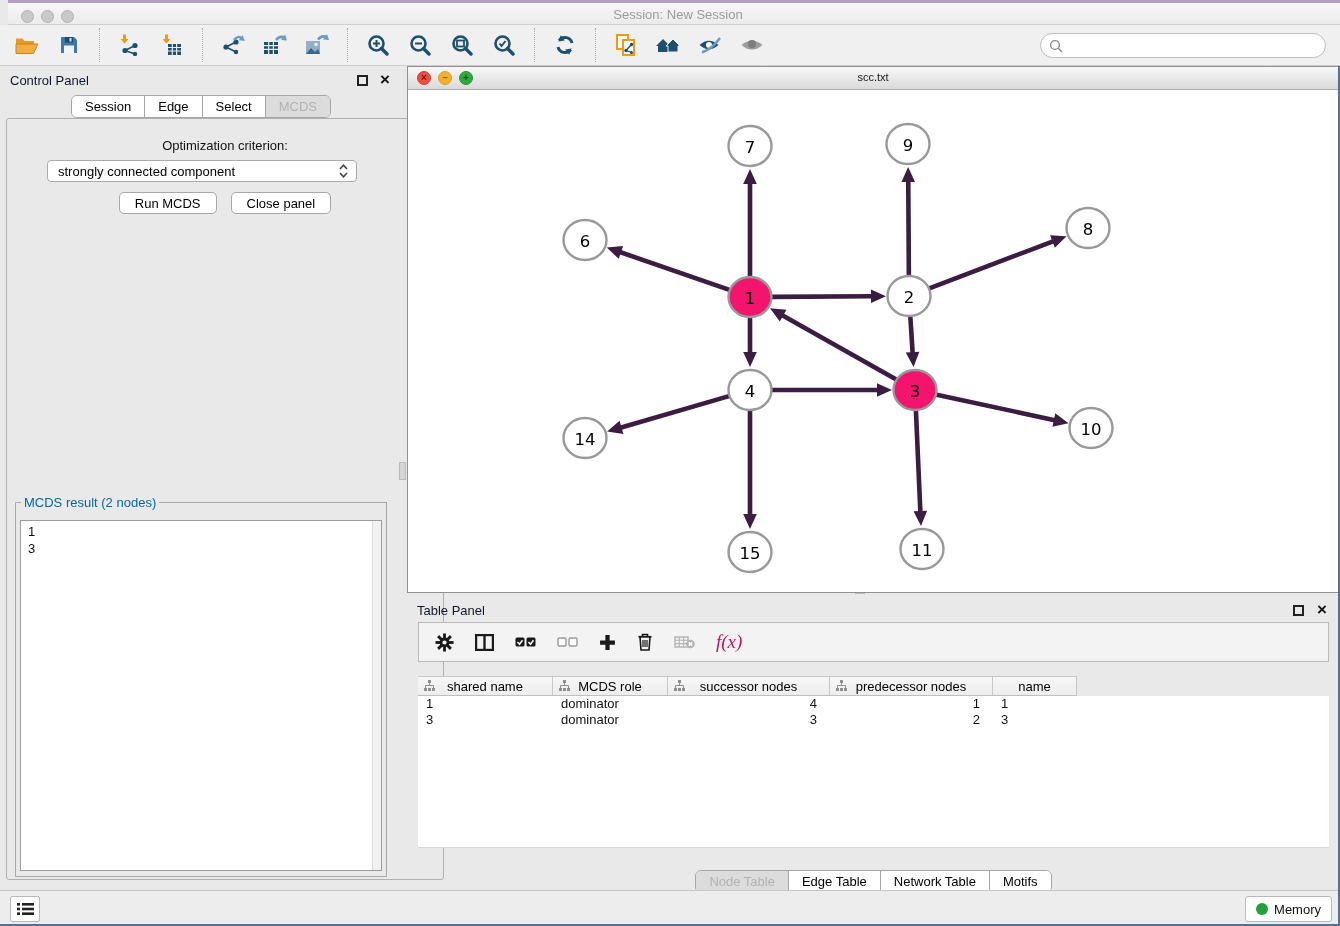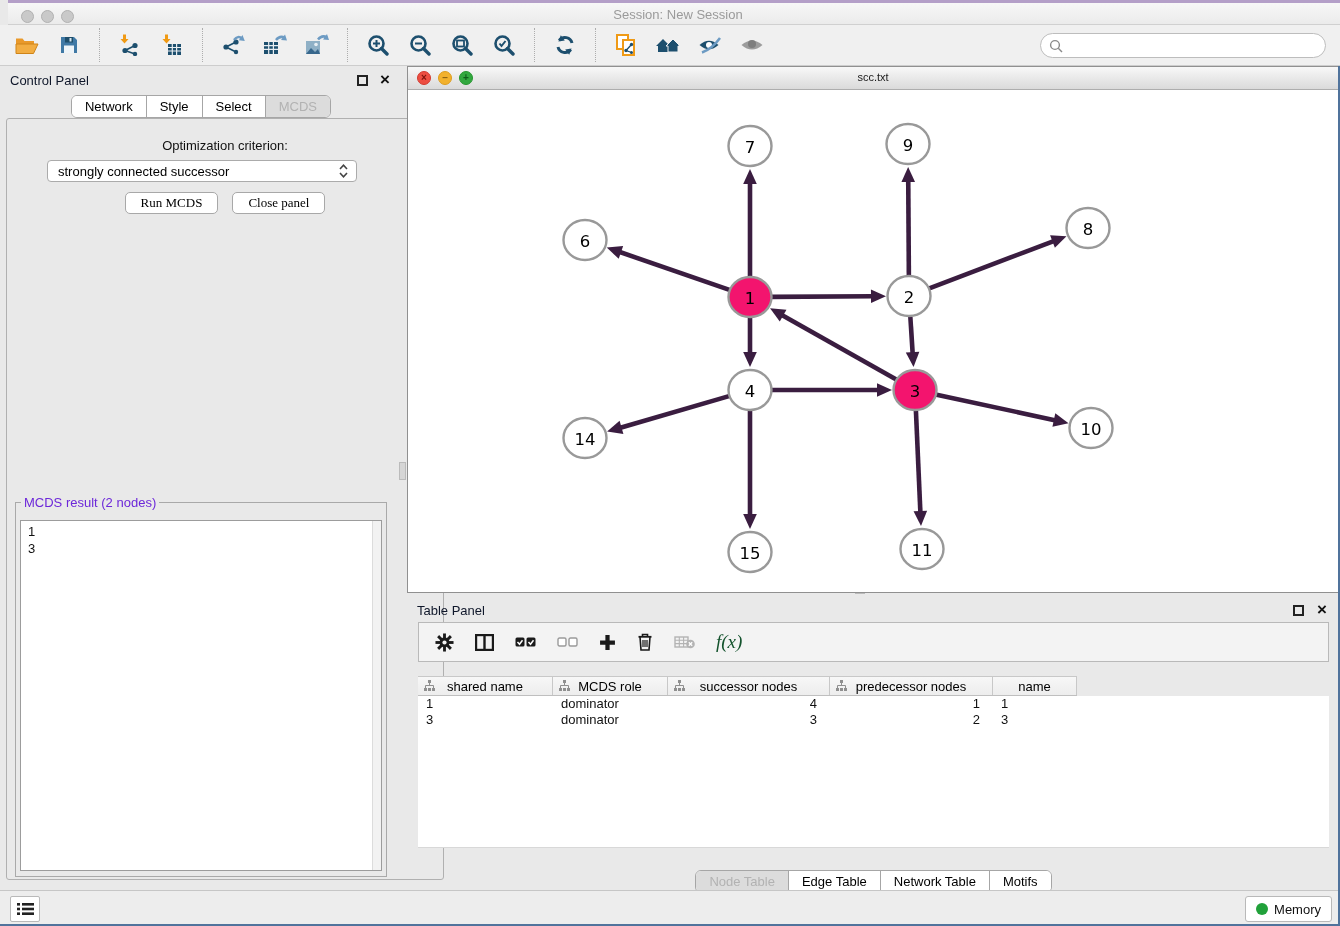--- a/index.html
+++ b/index.html
@@ -47,24 +47,24 @@
   .cp-tabs-row { position:absolute; left:0; right:0; top:29px; display:flex; justify-content:center; }
   .cp-box { position:absolute; left:6px; top:52px; width:438px; height:762px;
     border:1px solid #b0b0b0; border-radius:3px; background:#e9e9e9; }
   .opt-label { position:absolute; left:0; right:0; top:19px; text-align:center; font-size:13px; color:#111; }
   .dropdown { position:absolute; left:40px; top:41px; width:310px; height:22px; background:#fff;
     border:1px solid #ababab; border-radius:4px; display:flex; align-items:center;
     padding:0 8px 0 10px; font-size:13px; cursor:pointer; }
   .dropdown .dd-label { flex:1; }
   .btn-row { position:absolute; left:0; right:0; top:73px; display:flex; justify-content:center; gap:14px; }
   .btn { background:#fff; border:1px solid #a8a8a8; border-radius:5px; height:22px;
-    padding:0 15px; font-size:13px; color:#000; cursor:pointer; font-family:Liberation Serif, serif; }
+    padding:0 15px; font-size:13px; color:#000; cursor:pointer; font-family:Liberation Sans, sans-serif; }
   .result-fieldset { position:absolute; left:8px; top:376px; width:372px; height:382px;
     border:1px solid #a9a9a9; background:#e9e9e9; }
-  .result-fieldset legend { font-size:13px; color:#6d28d9; margin-left:5px; padding:0 3px; }
+  .result-fieldset legend { font-size:13px; color:#0369a1; margin-left:5px; padding:0 3px; }
   .result-area { position:absolute; left:4px; right:4px; top:10px; bottom:5px; background:#fff;
     border:1px solid #9c9c9c; }
   .result-lines { padding:2px 0 0 7px; font-size:13px; line-height:17px; color:#111; }
   .scroll-track { position:absolute; right:0; top:0; bottom:0; width:9px; background:#f2f2f2;
     border-left:1px solid #dcdcdc; }
 
   
   .v-splitter-handle { position:absolute; left:399px; top:462px; width:7px; height:18px;
     background:#d6d6d6; border:1px solid #bbb; }
   .h-splitter-handle { position:absolute; left:855px; top:588px; width:10px; height:6px;
@@ -84,21 +84,21 @@
   .net-title { position:absolute; left:0; right:0; top:4px; text-align:center; font-size:11px; color:#1a1a1a; }
   .net-canvas { position:absolute; left:0; top:23px; width:930px; height:502px; background:#fff; }
 
   
   .table-panel { position:absolute; left:407px; top:596px; width:933px; height:294px; }
   .tp-toolbar { position:absolute; left:11px; top:26px; width:911px; height:40px;
     background:#f3f3f3; border:1px solid #b9b9b9; display:flex; align-items:center;
     padding-left:16px; gap:21px; }
   .tpi { background:transparent; border:none; display:flex; align-items:center;
     justify-content:center; height:30px; cursor:pointer; }
-  .fx { font-family:"Liberation Serif",serif; font-style:italic; font-size:19px; color:#14532d; }
+  .fx { font-family:"Liberation Serif",serif; font-style:italic; font-size:19px; color:#be185d; }
   .table-header { position:absolute; left:11px; top:80px; height:20px; display:flex;
     border-top:1px solid #c8c8c8; border-bottom:1px solid #bfbfbf; }
   .th { position:relative; display:flex; align-items:center; justify-content:center;
     font-size:13px; color:#000; background:linear-gradient(#f7f7f7,#ededed);
     border-right:1px solid #c8c8c8; height:18px; cursor:pointer; }
   .th svg { position:absolute; left:6px; top:3px; }
   .table-body { position:absolute; left:11px; top:100px; width:911px; height:152px; background:#fff;
     border-bottom:1px solid #d8d8d8; }
   .tr { display:flex; cursor:pointer; }
   .td { padding:0 8px; font-size:13px; height:16px; line-height:16px; color:#111; overflow:hidden; }
@@ -267,30 +267,30 @@
   </div>
 
   <div class="control-panel">
     <div class="panel-header">
       <span class="panel-title">Control Panel</span>
       <span class="float-btn" style="right:34px"></span>
       <span class="close-btn" style="right:12px">×</span>
     </div>
     <div class="cp-tabs-row">
       <div class="seg" id="cp-tabs">
-          <span class="tab">Network</span>
-          <span class="tab">Style</span>
+          <span class="tab">Session</span>
+          <span class="tab">Edge</span>
           <span class="tab">Select</span>
           <span class="tab active">MCDS</span>
         </div>
     </div>
     <div class="cp-box">
       <div class="opt-label">Optimization criterion:</div>
       <div class="dropdown">
-        <span class="dd-label">strongly connected successor</span>
+        <span class="dd-label">strongly connected component</span>
         <svg width="9" height="14" viewBox="0 0 9 14">
           <path d="M1 5 L4.5 1.2 L8 5" stroke="#444" stroke-width="1.6" fill="none"></path>
           <path d="M1 9 L4.5 12.8 L8 9" stroke="#444" stroke-width="1.6" fill="none"></path>
         </svg>
       </div>
       <div class="btn-row">
         <button class="btn">Run MCDS</button>
         <button class="btn">Close panel</button>
       </div>
       <fieldset class="result-fieldset">

